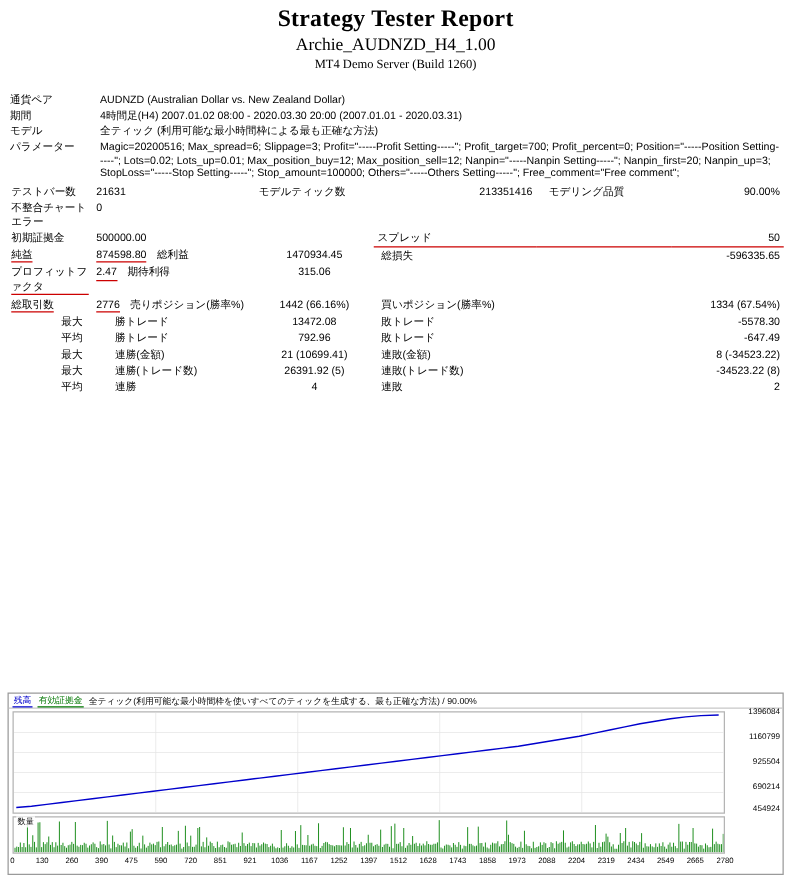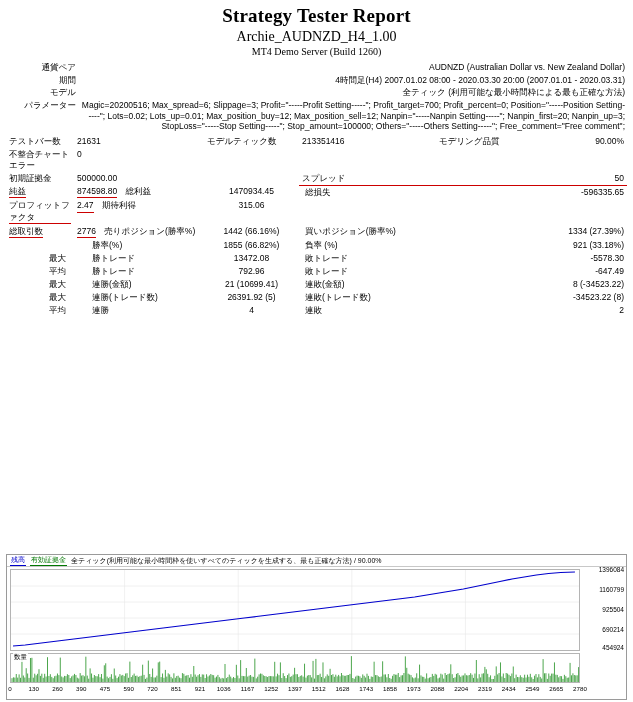--- a/index.html
+++ b/index.html
@@ -29,21 +29,21 @@
     font-size: 14px;
     margin-top: 2px;
   }
   .subsub {
     text-align: center;
     font-family: "Liberation Serif", serif;
     font-size: 10px;
     margin-top: 1px;
   }
 
-  table.meta { width: 100%; border-collapse: collapse; margin-top: 4px; text-align: right; }
+  table.meta { width: 100%; border-collapse: collapse; margin-top: 16px; }
   table.meta td { vertical-align: top; padding: 1px 2px; font-size: 8.5px; line-height: 1.25; }
   td.lbl { width: 72px; }
   td.val { }
 
   table.stats { width: 100%; border-collapse: collapse; margin-top: 2px; }
   table.stats td { padding: 1px 3px; font-size: 8.5px; vertical-align: top; line-height: 1.3; }
   .c1 { width: 68px; }
   .c2 { width: 130px; }
   .c3 { width: 95px; text-align: center; }
   .c4 { width: 130px; }
@@ -134,21 +134,21 @@
     </tr>
   </tbody>
     </table>
 
   <table class="stats">
     <tbody>
         <tr>
       <td class="c1">テストバー数</td>
       <td class="c2">21631</td>
       <td class="c3" style="text-align:left">モデルティック数</td>
-      <td class="c4" style="">213351416</td>
+      <td class="c4" style="text-align:right">213351416</td>
       <td class="c5" style="text-align:left; padding-left:10px">モデリング品質</td>
       <td class="c5">90.00%</td>
     </tr>
     <tr>
       <td class="c1" style="width:60px">不整合チャートエラー</td>
       <td class="c2">0</td>
       <td colspan="4"></td>
     </tr>
     <tr>
       <td class="c1">初期証拠金</td>
@@ -176,29 +176,21 @@
       <td class="c5"></td>
       <td class="c5"></td>
     </tr>
     <tr>
       <td class="c1"><span class="ul">総取引数</span></td>
       <td class="c2"><span class="ul">2776</span>
         <span style="margin-left:6px">売りポジション(勝率%)</span></td>
       <td class="c3">1442 (66.16%)</td>
       <td class="c4" style="padding-left:6px">買いポジション(勝率%)</td>
       <td class="c5"></td>
-      <td class="c5">1334 (27.39%)</td>
-    </tr>
-    <tr>
-      <td class="c1"></td>
-      <td class="c2" style="padding-left:18px">勝率(%)</td>
-      <td class="c3">1855 (66.82%)</td>
-      <td class="c4" style="padding-left:6px">負率 (%)</td>
-      <td class="c5"></td>
-      <td class="c5">921 (33.18%)</td>
+      <td class="c5">1334 (67.54%)</td>
     </tr>
     <tr>
       <td class="c1" style="text-align:right; padding-right:8px">最大</td>
       <td class="c2" style="padding-left:18px">勝トレード</td>
       <td class="c3">13472.08</td>
       <td class="c4" style="padding-left:6px">敗トレード</td>
       <td class="c5"></td>
       <td class="c5">-5578.30</td>
     </tr>
     <tr>

